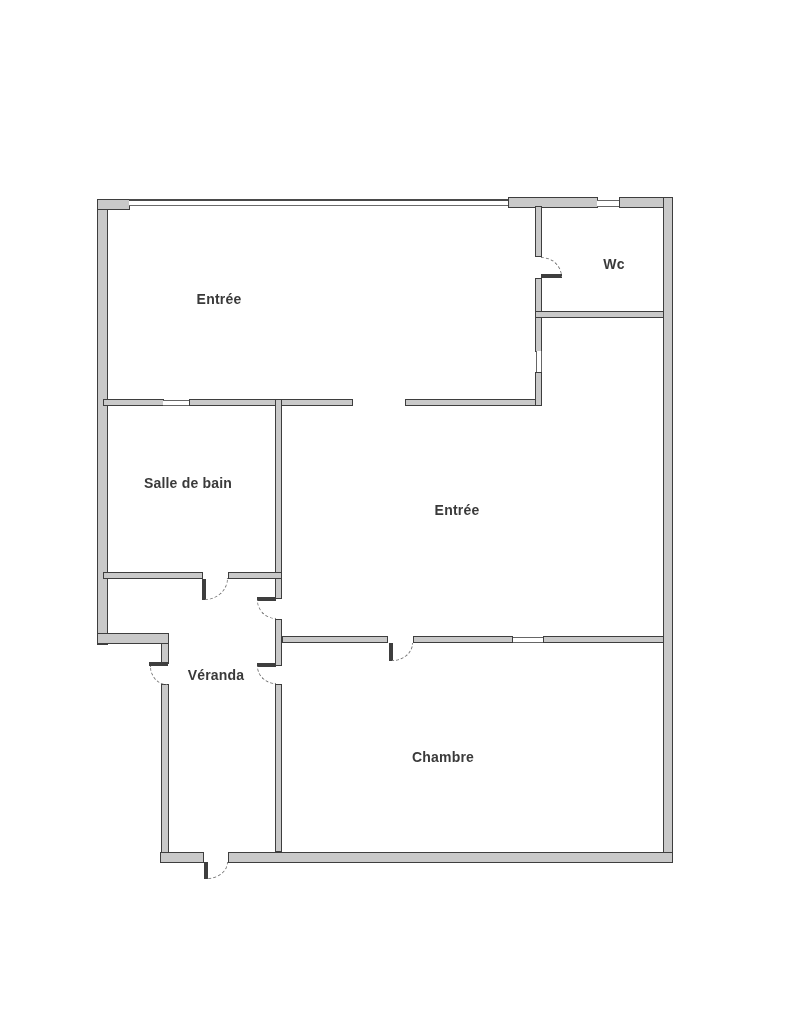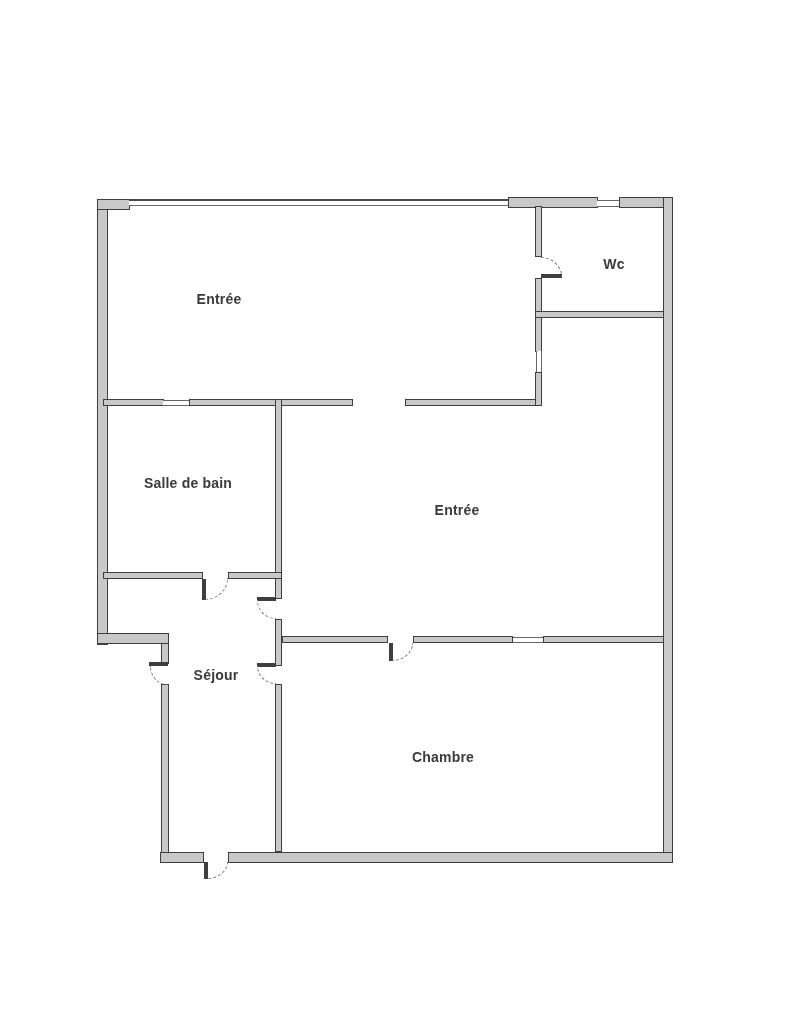--- a/index.html
+++ b/index.html
@@ -78,16 +78,16 @@
   <div class="arc bl" style="left:257px;top:600px;width:19px;height:19px;"></div>
   <div class="arc bl" style="left:257px;top:666px;width:19px;height:18px;"></div>
   <div class="arc bl" style="left:150px;top:666px;width:17px;height:19px;"></div>
   <div class="arc br" style="left:392px;top:643px;width:21px;height:18px;"></div>
   <div class="arc br" style="left:207px;top:862px;width:21px;height:17px;"></div>
 
   <div class="label" style="left:219px;top:299px;">Entrée</div>
   <div class="label" style="left:614px;top:264px;">Wc</div>
   <div class="label" style="left:188px;top:483px;">Salle de bain</div>
   <div class="label" style="left:457px;top:510px;">Entrée</div>
-  <div class="label" style="left:216px;top:675px;">Séjour</div>
+  <div class="label" style="left:216px;top:675px;">Véranda</div>
   <div class="label" style="left:443px;top:757px;">Chambre</div>
 
 </div>
 
 </body></html>

